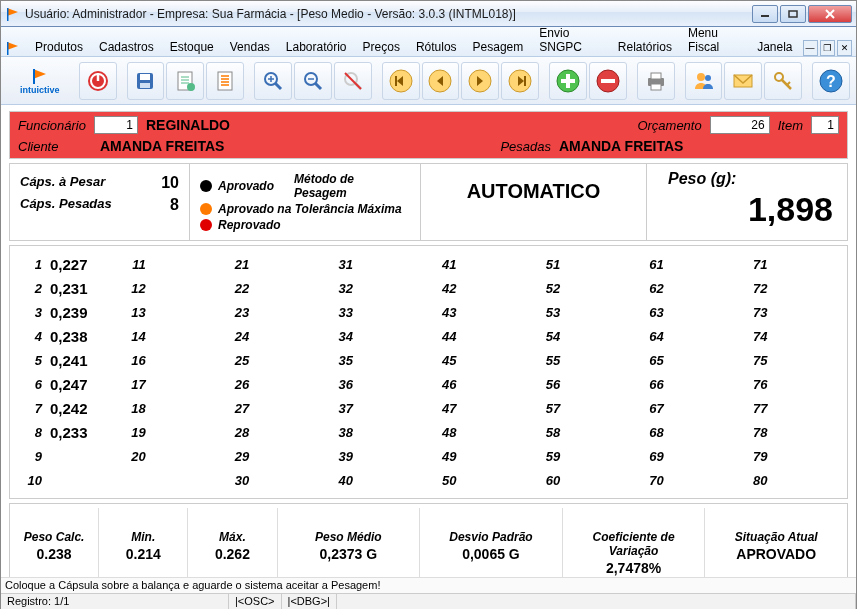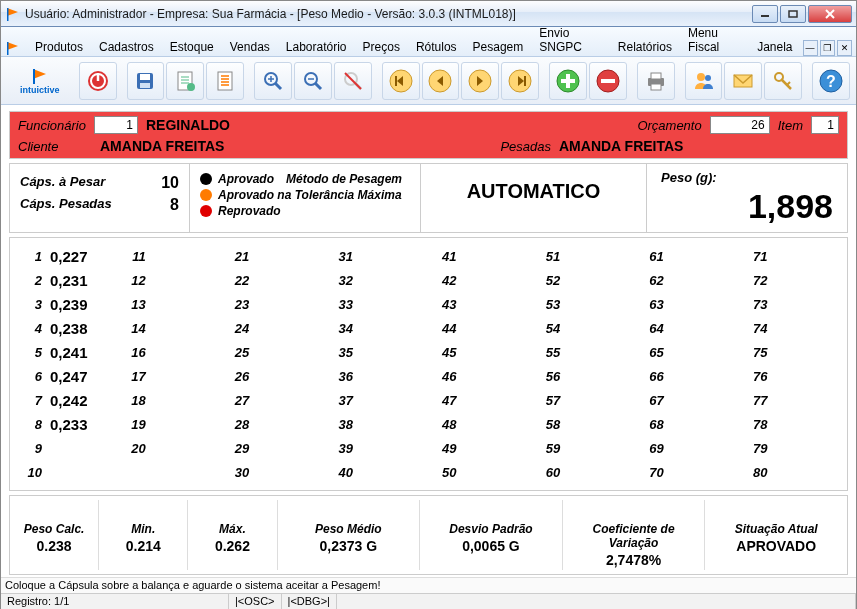--- a/index.html
+++ b/index.html
@@ -45,21 +45,21 @@
 .info-left .r .v { font-weight: bold; font-size: 16px; }
 .info-legend { width: 230px; padding: 6px 10px; font-size: 12px; font-style: italic; font-weight: bold; }
 .legend-row { display: flex; align-items: center; gap: 6px; margin: 2px 0; }
 .dot { width: 12px; height: 12px; border-radius: 50%; }
 .dot.black { background: #000; }
 .dot.orange { background: #ff7b00; }
 .dot.red { background: #e00000; }
 .info-method { flex: 1; border-left: 1px solid #ccc; border-right: 1px solid #ccc; padding: 6px 1px; text-align: center; }
 .info-method .big { font-weight: bold; font-size: 20px; margin-top:10px; }
 .info-peso { width: 200px; padding: 6px 14px; }
-.info-peso .hdr { font-style: italic; font-weight: bold; font-size: 13px; }
+.info-peso .hdr { font-style: italic; font-weight: bold; font-size: 16px; margin-left: 7px; }
 .info-peso .huge { font-weight: bold; font-size: 34px; text-align: right; margin-top: 2px; }
 
 
 .grid { border: 1px solid #ccc; padding: 6px 4px; display: flex; gap: 0; margin-bottom: 4px; }
 .col { flex: 1; }
 .cell { display: flex; align-items: center; height: 24px; padding: 0 6px; }
 .cell .idx { width: 22px; text-align: right; font-style: italic; font-weight: bold; font-size: 13px; margin-right: 8px; }
 .cell .mv { font-weight: bold; font-size: 15px; }
 
 
@@ -303,21 +303,21 @@
         </div>
       <div class="r">
           <span class="k">Cáps. Pesadas</span>
           <span class="v">8</span>
         </div>
     </div>
     <div class="info-legend">
       <div class="legend-row">
           <span class="dot black"></span>
           <span>Aprovado</span>
-          <span style="margin-left:6px">Método de Pesagem</span>
+          <span style="margin-left:14px">Método de Pesagem</span>
         </div>
       <div class="legend-row">
           <span class="dot orange"></span>
           <span>Aprovado na Tolerância Máxima</span>
         </div>
       <div class="legend-row">
           <span class="dot red"></span>
           <span>Reprovado</span>
         </div>
     </div>

